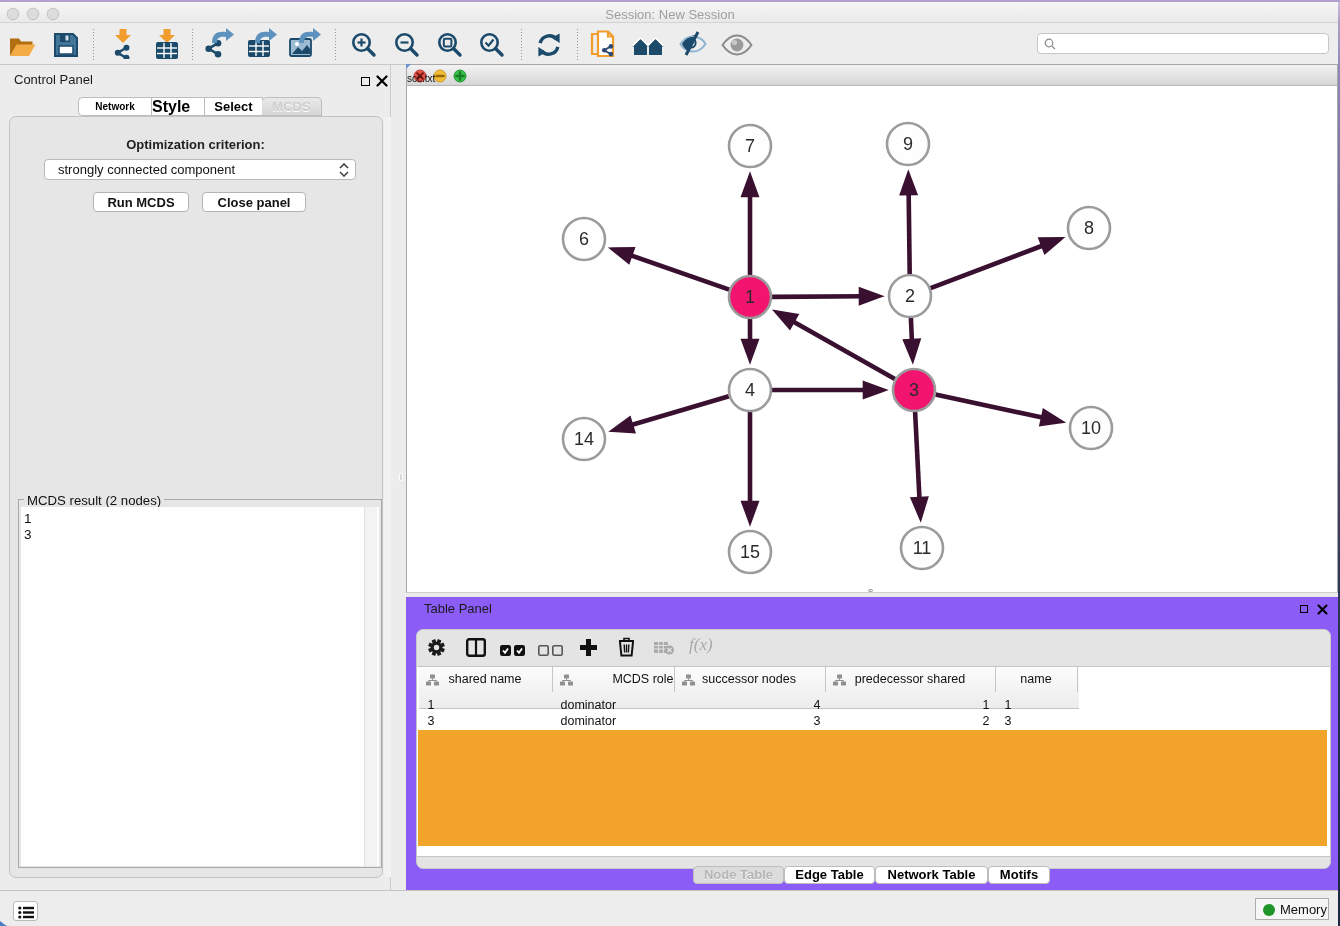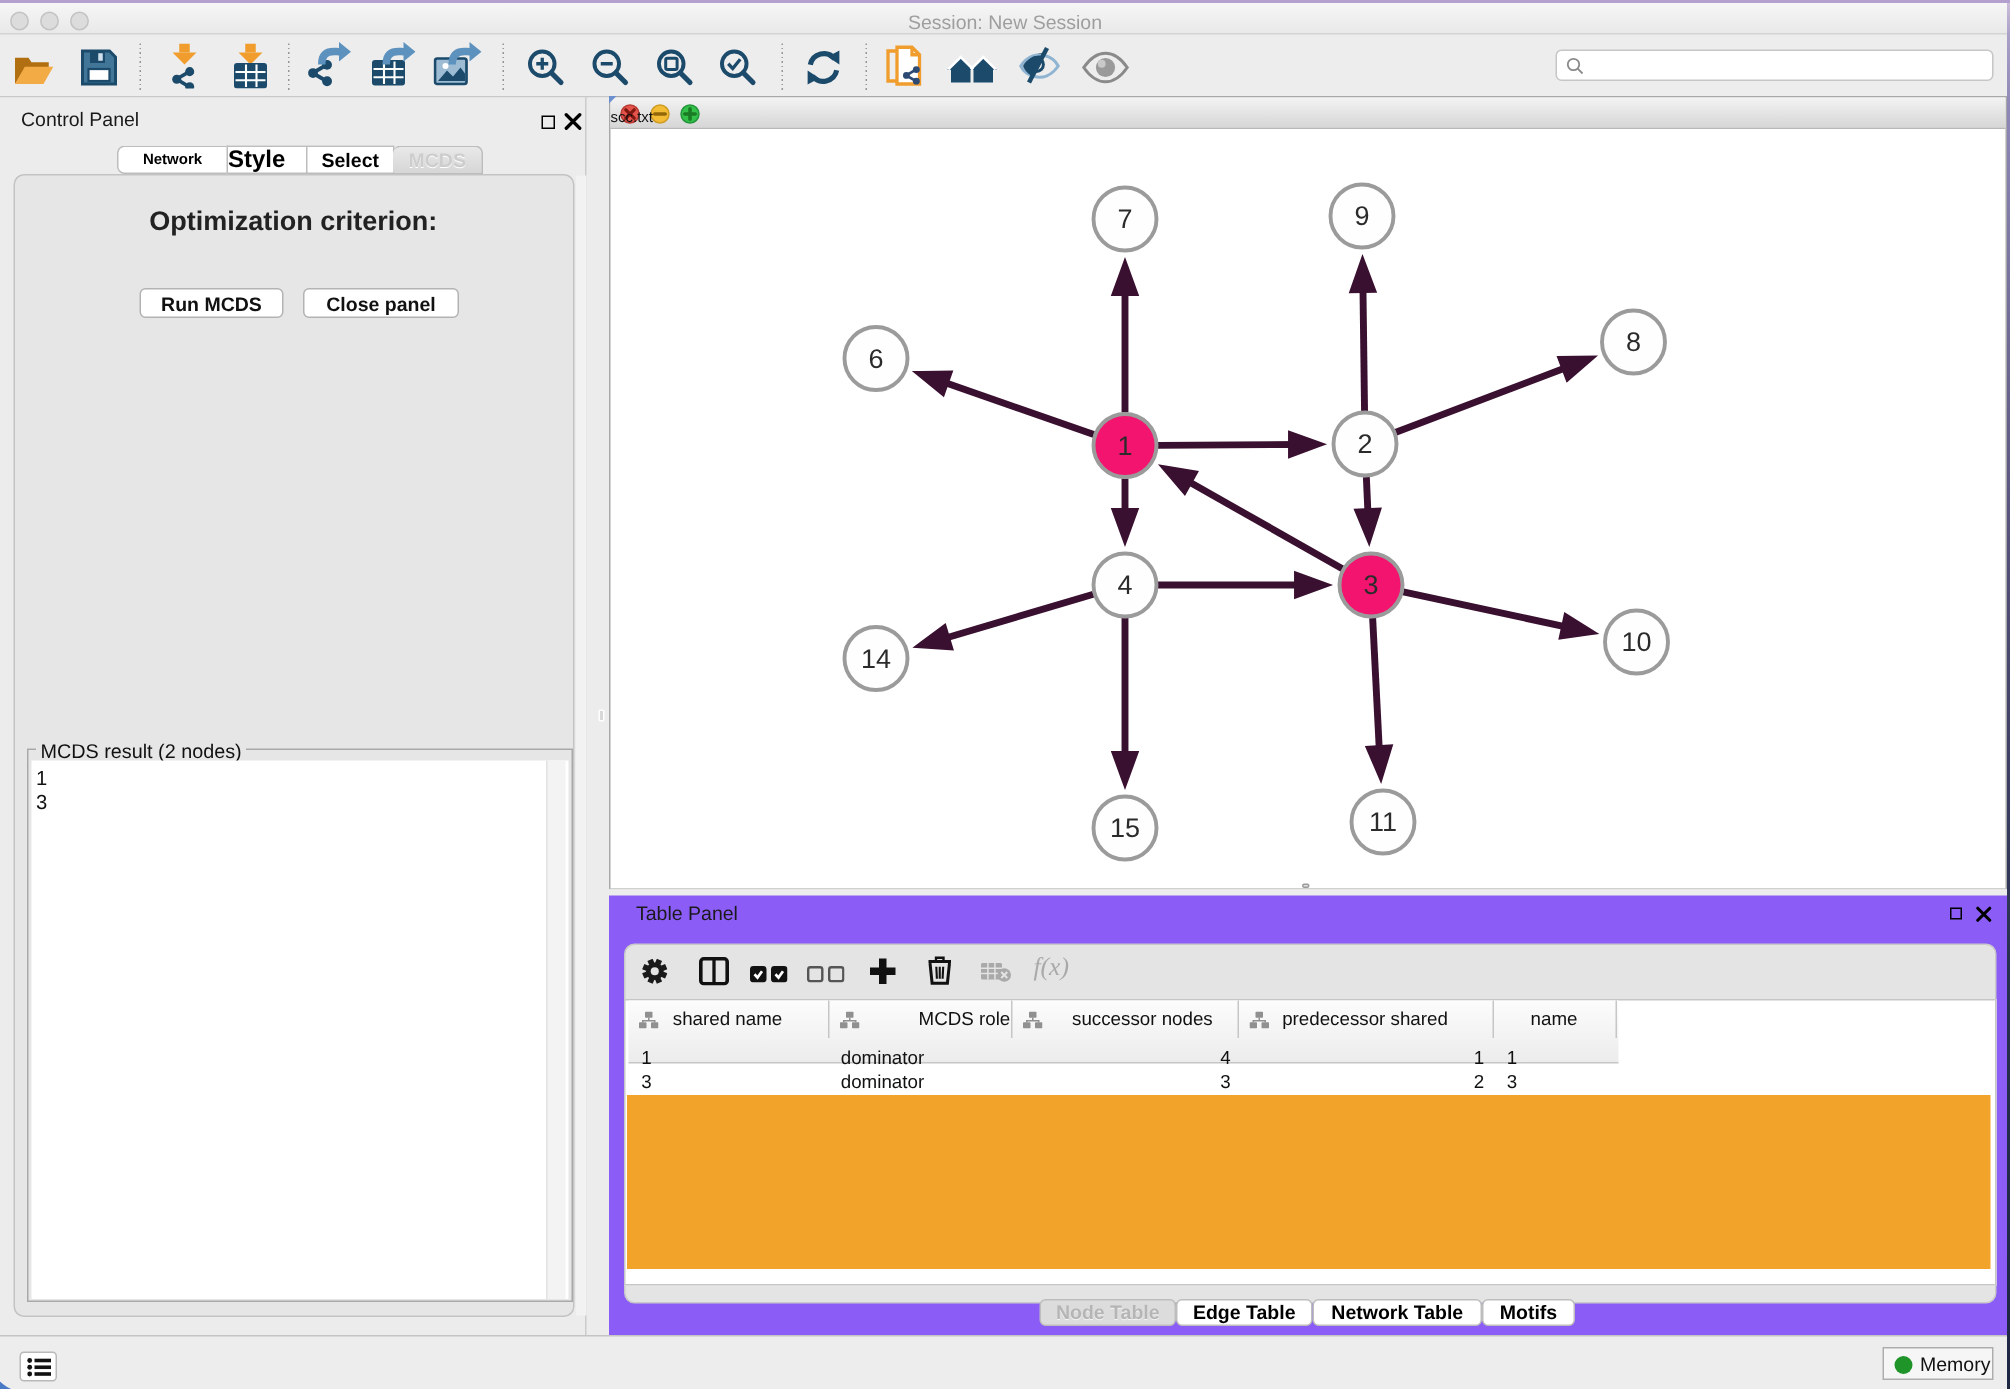--- a/index.html
+++ b/index.html
@@ -191,21 +191,28 @@
   <div class="abs" style="left:9px;top:51px;width:374px;height:762px;background:#e6e6e6;border:1px solid #c3c3c3;border-radius:7px"></div>
   <div class="abs" style="left:384px;top:52px;width:7px;height:760px;background:#f2f2f2"></div>
 
   <div class="abs" style="left:78px;top:32px;height:19px;display:flex;font-weight:bold">
     <div style="width:73px;background:#fff;border:1px solid #bdbdbd;border-right:none;border-radius:5px 0 0 5px;font-size:10px;text-align:center;line-height:18px;color:#000">Network</div>
     <div style="width:53px;background:#fff;border:1px solid #bdbdbd;border-right:none;font-size:16px;text-align:left;line-height:18px;color:#000">Style</div>
     <div style="width:59px;background:#fff;border:1px solid #bdbdbd;font-size:13px;text-align:center;line-height:18px;color:#000">Select</div>
     <div style="width:60px;background:linear-gradient(#e9e9e9,#d6d6d6);border:1px solid #bdbdbd;border-left:none;border-radius:5px 5px 0 0;margin-left:-1px;font-size:13px;text-align:center;line-height:18px;color:#cdcdcd;text-shadow:0 1px 0 #fff">MCDS</div>
   </div>
 
-  <div class="abs" style="left:0;top:72px;width:391px;text-align:center;font-size:18px;font-weight:bold;color:#222">Optimization criterion:</div>
+  <div class="abs" style="left:0;top:72px;width:391px;text-align:center;font-size:13px;font-weight:bold;color:#222">Optimization criterion:</div>
+  <div class="abs" style="left:44px;top:94px;width:312px;height:21px;background:#fff;border:1px solid #b9b9b9;border-radius:4px">
+    <div class="abs" style="left:13px;top:2px;font-size:13px;color:#111">strongly connected component</div>
+    <div class="abs" style="left:293px;top:3px"><svg width="12" height="14" viewBox="0 0 12 14" style="">
+          <path d="M2 5 L6 1 L10 5" fill="none" stroke="#444" stroke-width="1.6"></path>
+          <path d="M2 9 L6 13 L10 9" fill="none" stroke="#444" stroke-width="1.6"></path>
+        </svg></div>
+  </div>
   <div class="btn" style="left:93px;top:127px;width:96px;height:20px;line-height:19px">Run MCDS</div>
   <div class="btn" style="left:202px;top:127px;width:104px;height:20px;line-height:19px">Close panel</div>
 
   <div class="abs" style="left:18px;top:434px;width:364px;height:369px;border:1px solid #a9a9a9"></div>
   <div class="abs" style="left:24px;top:428px;background:#e6e6e6;padding:0 3px;font-size:13.2px;color:#111">MCDS result (2 nodes)</div>
   <div class="abs" style="left:21px;top:442px;width:358px;height:359px;background:#fff">
     <div class="abs" style="left:3px;top:4px;font-size:13.5px;color:#111;line-height:16px">1<br>3</div>
     <div class="abs" style="right:2px;top:0;width:13px;height:359px;background:#f3f3f3;border-left:1px solid #e2e2e2"></div>
   </div>
 </div>
@@ -389,21 +396,21 @@
             <span class="abs" style="left:7px;top:7px"><svg width="13" height="12" viewBox="0 0 13 12" style="">
                 <g fill="#909090">
                   <rect x="4" y="0.5" width="5" height="4" rx="0.5"></rect>
                   <rect x="0" y="7.5" width="5" height="4" rx="0.5"></rect>
                   <rect x="8" y="7.5" width="5" height="4" rx="0.5"></rect>
                 </g>
                 <g stroke="#909090" stroke-width="1" fill="none">
                   <path d="M6.5 4.5 v2 M2.5 7.5 v-1 h8 v1"></path>
                 </g>
               </svg></span>
-            <span class="abs" style="left:0;right:16px;top:5px;text-align:right">successor nodes</span>
+            <span class="abs" style="left:0;right:1px;top:5px;text-align:center">successor nodes</span>
           </div>
         <div class="abs" style="left:407px;top:0;width:170px;height:25px;border-right:1px solid #c6c6c6">
             <span class="abs" style="left:7px;top:7px"><svg width="13" height="12" viewBox="0 0 13 12" style="">
                 <g fill="#909090">
                   <rect x="4" y="0.5" width="5" height="4" rx="0.5"></rect>
                   <rect x="0" y="7.5" width="5" height="4" rx="0.5"></rect>
                   <rect x="8" y="7.5" width="5" height="4" rx="0.5"></rect>
                 </g>
                 <g stroke="#909090" stroke-width="1" fill="none">
                   <path d="M6.5 4.5 v2 M2.5 7.5 v-1 h8 v1"></path>

